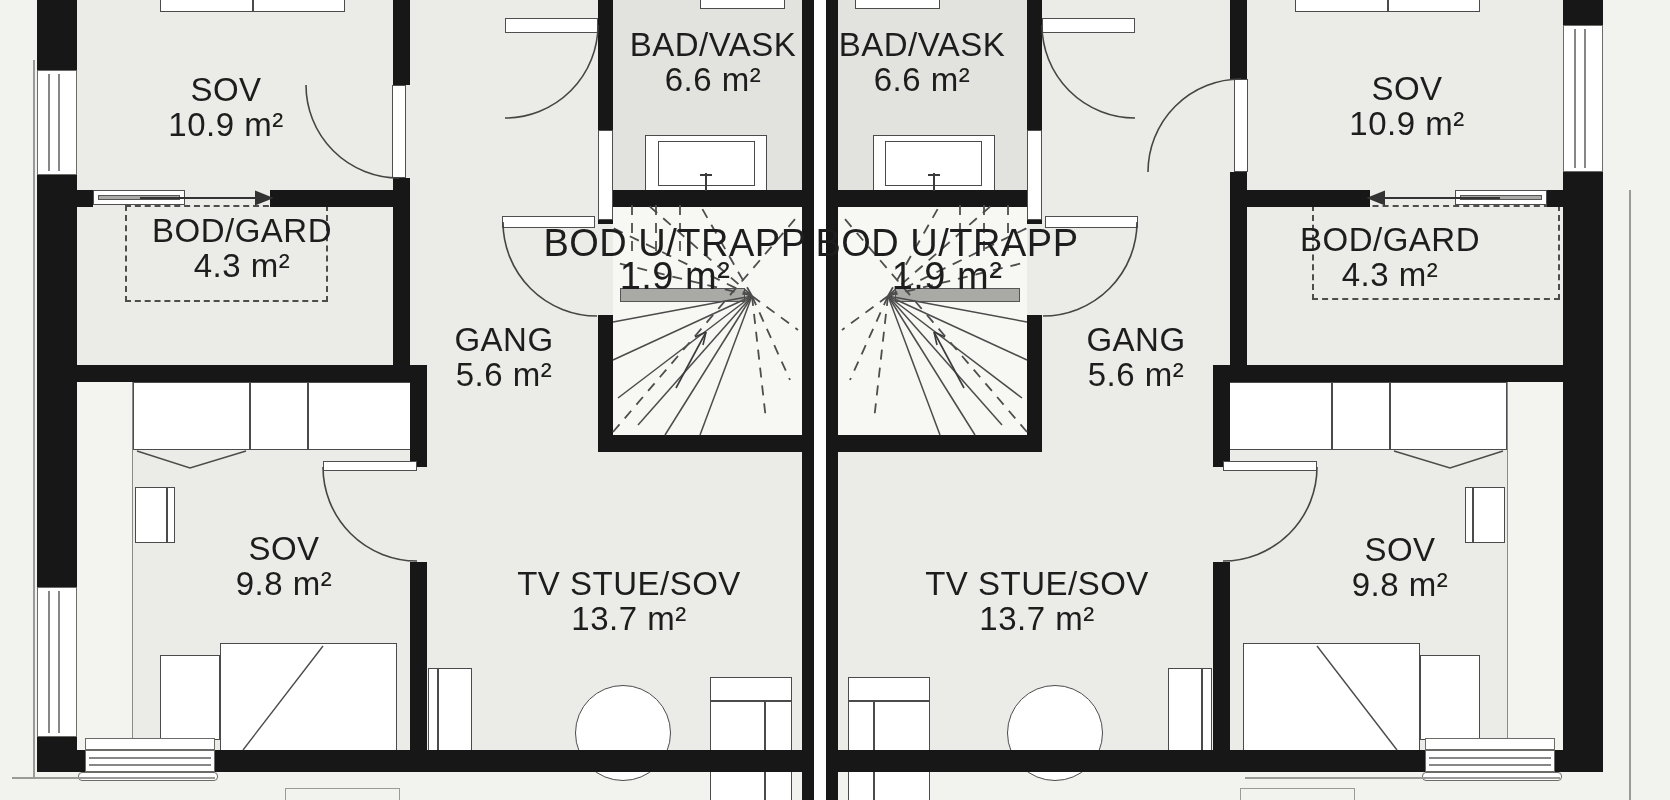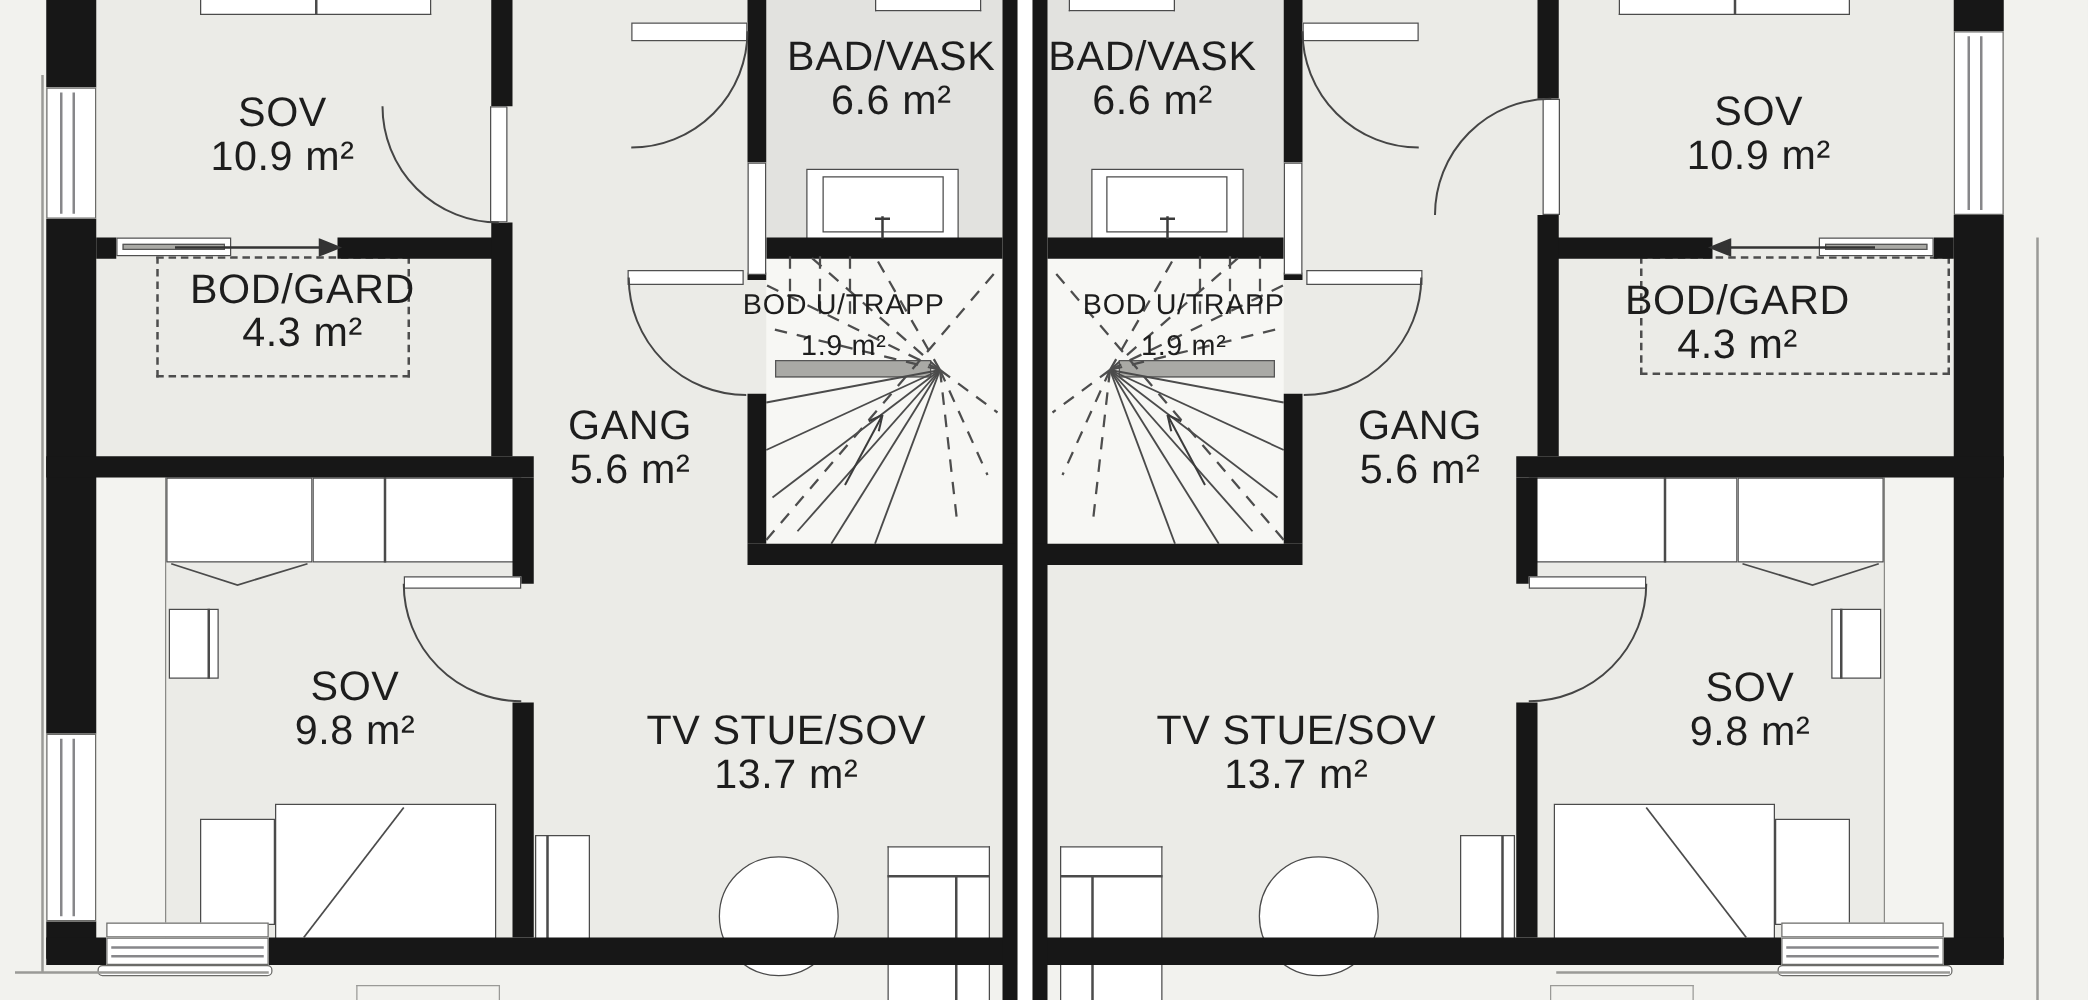--- a/index.html
+++ b/index.html
@@ -21,21 +21,21 @@
   .leaf{background:#fff;border:1.5px solid #4f4f4f;box-sizing:border-box;}
   .gbar{background:#a9a9a5;border:1px solid #555;box-sizing:border-box;}
   .dashed{border:2px dashed #4d4d4d;box-sizing:border-box;}
   .thinline{background:var(--thin);}
   .cutrect{border:1.5px solid var(--thin);border-bottom:none;box-sizing:border-box;background:transparent;}
   .lowceil{background:#f3f3f0;box-sizing:border-box;}
   .circle{background:#fff;border:1.5px solid var(--furn);border-radius:50%;box-sizing:border-box;}
   .rlabel{position:absolute;transform:translate(-50%,-50%);text-align:center;
           color:var(--text);font-size:33px;line-height:35px;white-space:nowrap;
           letter-spacing:.5px;z-index:40;}
-  .rlabel.small{font-size:23px;line-height:33px;}
+  .rlabel.small{font-size:38px;line-height:33px;}
   svg.overlay{position:absolute;left:0;top:0;z-index:30;pointer-events:none;}
   .lbl2{font-size:inherit;}
 </style>
 </head>
 <body>
 
 <div id="plan">
 
   <div class="abs fill-room" style="left:37px;top:0;width:1566px;height:772px;"></div>
   <div class="abs fill-bath" style="left:613px;top:0;width:189px;height:192px;"></div>

